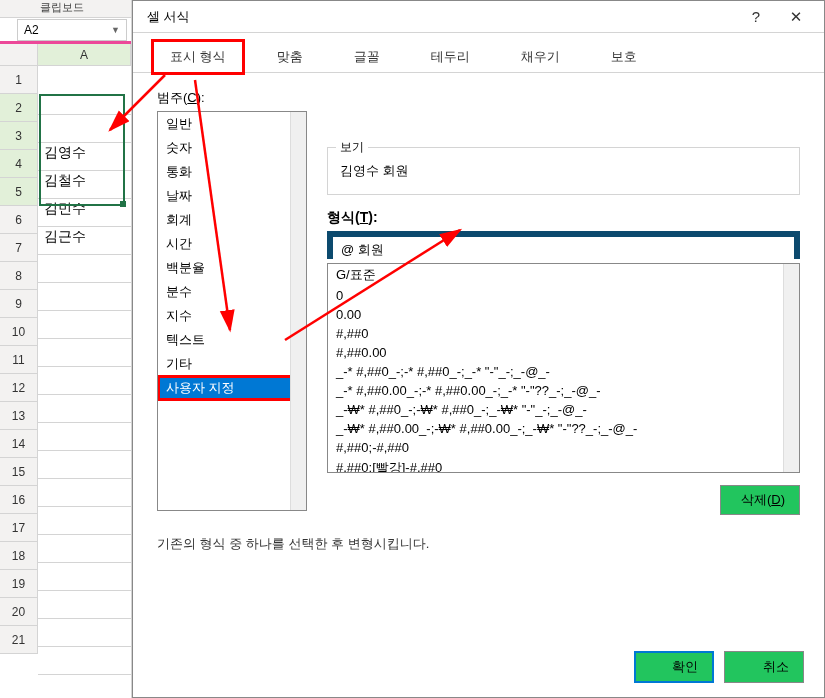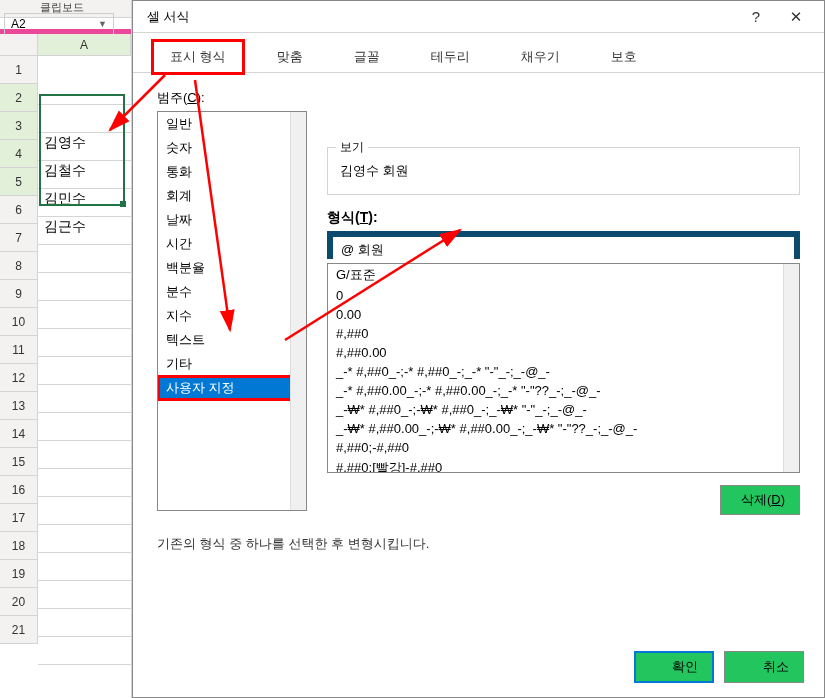--- a/index.html
+++ b/index.html
@@ -27,23 +27,24 @@
     .clipboard-section {
       height: 18px;
       border-bottom: 1px solid #d4d4d4;
       padding-left: 40px;
       font-size: 11px;
       color: #444;
       background: #f3f2f1;
     }
     .name-box-area {
       display: flex;
-      height: 16px;
-      border-bottom: 5px solid #ec4899;
+      height: 26px;
+      border-bottom: 3px solid #ec4899;
       align-items: center;
+      justify-content: flex-end;
     }
     .name-box {
       width: 110px;
       height: 22px;
       margin: 2px 4px;
       border: 1px solid #ccc;
       padding: 2px 6px;
       font-size: 12px;
       display: flex;
       align-items: center;
@@ -423,22 +424,22 @@
   </div>
   <div class="dialog-body">
     <div class="category-label">
       <span>범주(</span><span class="underline">C</span><span>):</span>
     </div>
     <div class="body-columns">
       <div class="category-list">
         <div class="category-item">일반</div>
         <div class="category-item">숫자</div>
         <div class="category-item">통화</div>
+        <div class="category-item">날짜</div>
         <div class="category-item">회계</div>
-        <div class="category-item">날짜</div>
         <div class="category-item">시간</div>
         <div class="category-item">백분율</div>
         <div class="category-item">분수</div>
         <div class="category-item">지수</div>
         <div class="category-item">텍스트</div>
         <div class="category-item">기타</div>
         <div class="category-item selected highlighted-red">사용자 지정</div>
         <div class="scrollbar-vert"></div>
       </div>
       <div class="right-panel">

